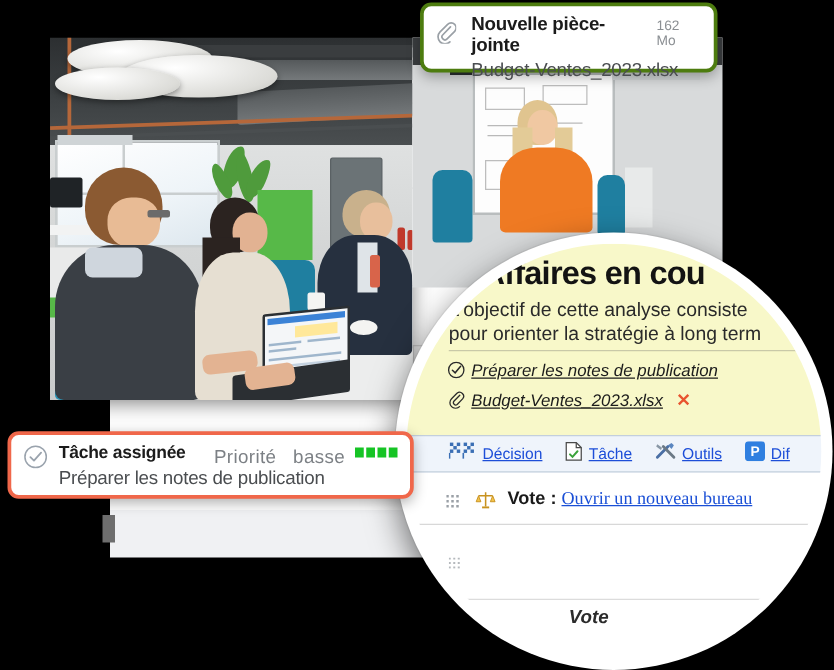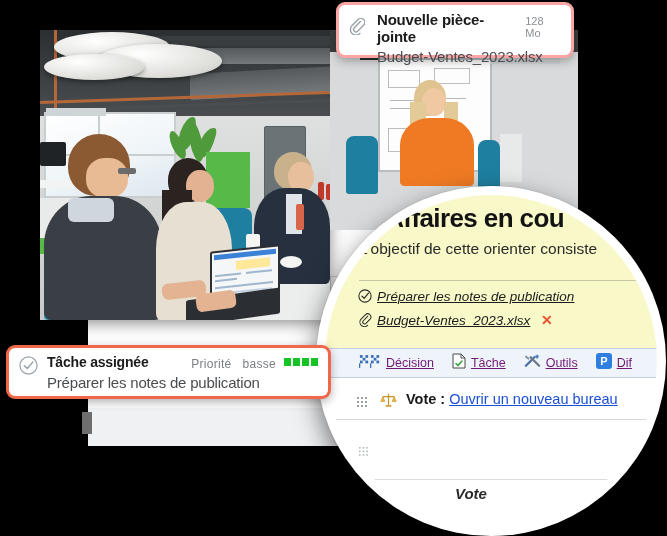--- a/index.html
+++ b/index.html
@@ -46,35 +46,35 @@
   .ls-yellow{position:absolute;background:#ffe89a;}
   .ls-blue{position:absolute;background:#3b82d6;}
   .board{position:absolute;background:#fdfdfd;border:2px solid #b9bdbe;}
   .board .bk{position:absolute;background:#b9b9b9;height:1px;}
   .board .bbx{position:absolute;border:1px solid #bdbdbd;}
   .cup{position:absolute;background:#f4f4f2;border-radius:2px 2px 4px 4px;}
   .ext{position:absolute;background:#c0392b;border-radius:2px;}
 
   
   .toast-green{position:absolute;left:336px;top:2px;width:238px;height:56px;background:#fff;
-               border:3px solid #fca5a5;border-radius:9px;box-shadow:0 3px 10px rgba(0,0,0,.3);
+               border:3px solid #4d7c0f;border-radius:9px;box-shadow:0 3px 10px rgba(0,0,0,.3);
                box-sizing:border-box;padding:6px 10px 0 10px;}
   .tg-row1{display:flex;align-items:baseline;gap:6px;}
   .tg-title{font-size:15px;font-weight:700;color:#1b1b1b;letter-spacing:-.2px;}
   .tg-size{font-size:11px;color:#8b8f93;}
   .tg-file{font-size:15px;color:#4a4d50;margin-top:3px;letter-spacing:-.2px;}
   .clip-ic{position:absolute;left:10px;top:12px;width:16px;height:18px;}
 
   
   .toast-orange{position:absolute;left:6px;top:345px;width:325px;height:54px;background:#fff;
                 border:3px solid #f0674a;border-radius:9px;box-shadow:0 3px 10px rgba(0,0,0,.3);
                 box-sizing:border-box;}
   .to-row1{position:relative;height:25px;padding:5px 10px 0 38px;box-sizing:border-box;}
   .to-title{font-size:14px;font-weight:700;color:#1b1b1b;letter-spacing:-.2px;}
-  .to-prio{position:absolute;right:52px;top:9px;font-size:12px;color:#7c8085;letter-spacing:.3px;margin-left:44px;}
+  .to-prio{position:absolute;right:52px;top:9px;font-size:15px;color:#7c8085;letter-spacing:.3px;margin-left:44px;}
   .to-bars{position:absolute;right:10px;top:10px;display:flex;gap:2px;}
   .to-bars i{display:block;width:7px;height:8px;background:#16c425;}
   .to-sub{font-size:15px;color:#4a4d50;padding:1px 10px 0 38px;letter-spacing:-.2px;}
   .chk-ic{position:absolute;left:10px;top:8px;width:19px;height:19px;}
 
   
   .mag{position:absolute;left:316px;top:186px;width:350px;height:350px;border-radius:50%;
        background:#fff;box-shadow:0 10px 26px rgba(0,0,0,.55), 0 0 0 1px rgba(0,0,0,.05);}
   .mag-in{position:absolute;left:9px;top:9px;width:332px;height:332px;border-radius:50%;
           overflow:hidden;background:#fff;}
@@ -90,28 +90,28 @@
   .mg-task-ic{position:absolute;left:33px;top:94px;width:14px;height:14px;}
   .mg-file{position:absolute;left:52px;top:118px;font-size:13.5px;font-style:italic;color:#1c1c1c;
            text-decoration:underline;white-space:nowrap;}
   .mg-file-ic{position:absolute;left:33px;top:117px;width:14px;height:15px;}
   .mg-x{position:absolute;left:0;top:0;font-size:14px;color:#e8542f;font-weight:700;}
 
   .toolbar{position:absolute;left:0;top:153px;width:400px;height:30px;background:#eff4fb;
            border-top:1px solid #c3cfdd;border-bottom:1px solid #c3cfdd;display:flex;align-items:center;gap:18px;
            padding-left:34px;box-sizing:border-box;}
   .tb-item{display:flex;align-items:center;gap:5px;}
-  .tb-lab{font-size:12.5px;color:#701a75;text-decoration:underline;}
+  .tb-lab{font-size:12.5px;color:#1d4ed8;text-decoration:underline;}
 
   .vote-row{position:absolute;left:0;top:184px;width:400px;height:40px;background:#fff;
             border-bottom:1px solid #d8d8d8;display:flex;align-items:center;}
   .grip{width:11px;height:11px;margin-left:32px;margin-right:12px;}
   .vote-ic{width:17px;height:17px;margin-right:9px;}
   .vote-lab{font-size:14.5px;font-weight:700;color:#1a1a1a;margin-right:4px;}
-  .vote-lnk{font-size:14.5px;color:#1a4fd6;text-decoration:underline;white-space:nowrap;}
+  .vote-lnk{font-size:14.5px;color:#1a4fd6;text-decoration:underline;white-space:nowrap;font-family:Liberation Serif, serif;}
 
   .person-row{position:absolute;left:0;top:232px;width:400px;height:48px;background:#fff;}
   .pr-grip{position:absolute;left:34px;top:15px;width:9px;height:9px;}
   .pr-name{position:absolute;left:58px;top:5px;font-size:14.5px;font-weight:700;font-style:italic;color:#1a1a1a;}
   .pr-sub{position:absolute;left:58px;top:23px;font-size:15px;color:#3a3a3a;white-space:nowrap;}
   .pr-rule{position:absolute;left:34px;top:52px;width:330px;height:1px;background:#dcdcdc;}
   .tail{position:absolute;left:130px;top:290px;font-size:15px;font-weight:700;font-style:italic;color:#2b2b2b;}
 </style>
 </head>
 <body>
@@ -236,21 +236,22 @@
   </div>
 
   <div class="mag">
     <div class="mag-in">
       <div class="mag-content">
 
         <div class="yellow"></div>
 
         <div class="mg-h">6. Affaires en cou</div>
         <div class="mg-p">
-          <span>L'objectif de cette orienter consiste</span><br>
+          <span>L'objectif de cette analyse consiste</span><br>
+          <span>pour orienter la stratégie à long term</span>
         </div>
         <div class="mg-rule"></div>
 
         <span class="mg-task-ic">
           <svg width="14" height="14" viewBox="0 0 16 16">
             <circle cx="8" cy="8" r="7" fill="none" stroke="#2a2a2a" stroke-width="1.2"></circle>
             <path d="M4.5 8.2 L7 10.6 L12 4.6" fill="none" stroke="#2a2a2a" stroke-width="1.4" stroke-linecap="round"></path>
           </svg>
         </span>
         <div class="mg-task">Préparer les notes de publication</div>
@@ -373,21 +374,21 @@
   </div>
 
   <div class="toast-green">
     <span class="clip-ic">
       <svg width="16" height="18" viewBox="0 0 14 16">
         <path d="M10 4 L4.6 9.6 a2.1 2.1 0 0 0 3 3 L13 7.2 a3.5 3.5 0 0 0-5-5 L2.6 7.6 a4.9 4.9 0 0 0 7 7" fill="none" stroke="#9aa0a6" stroke-width="1.2" stroke-linecap="round"></path>
       </svg>
     </span>
     <div class="tg-row1" style="padding-left:28px;">
       <span class="tg-title">Nouvelle pièce-jointe</span>
-      <span class="tg-size">128 Mo</span>
+      <span class="tg-size">162 Mo</span>
     </div>
     <div class="tg-file" style="padding-left:28px;">Budget-Ventes_2023.xlsx</div>
   </div>
 
   <div class="toast-orange">
     <span class="chk-ic">
       <svg width="19" height="19" viewBox="0 0 20 20">
         <circle cx="10" cy="10" r="9" fill="none" stroke="#9aa3ad" stroke-width="1.3"></circle>
         <path d="M5.6 10.2 L8.6 13.2 L14.6 6.4" fill="none" stroke="#9aa3ad" stroke-width="1.5" stroke-linecap="round" stroke-linejoin="round"></path>
       </svg>

